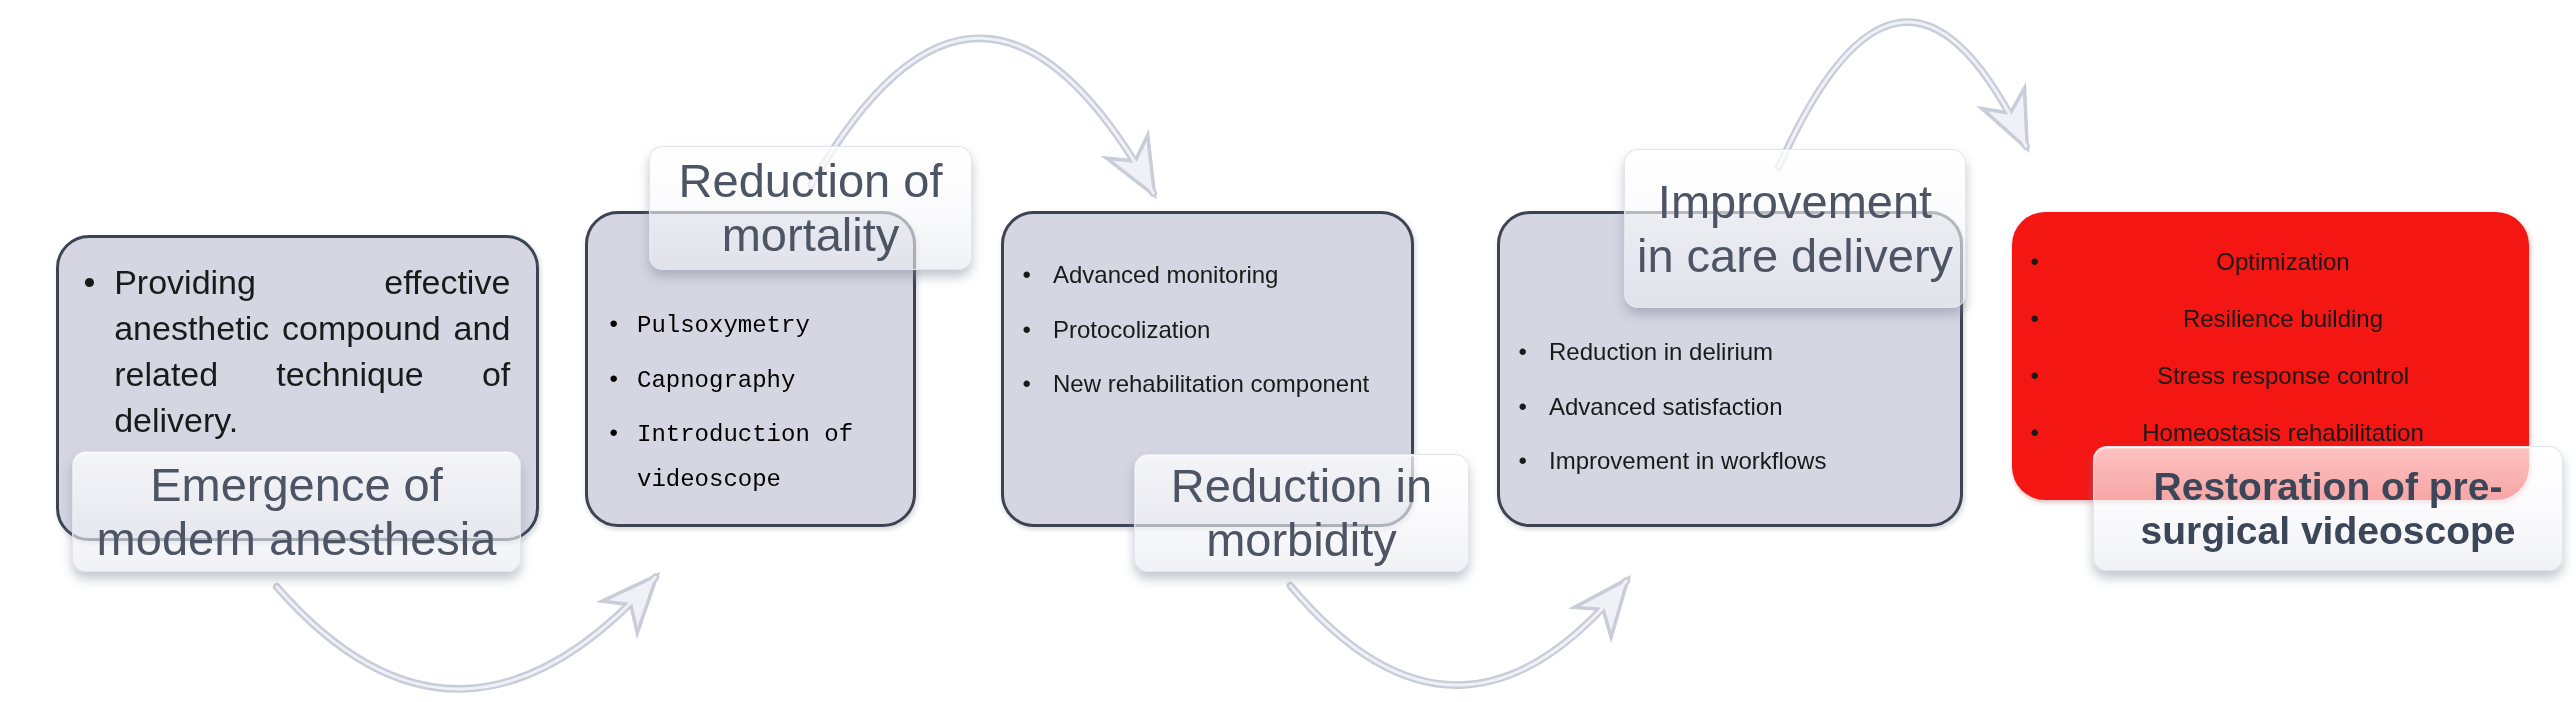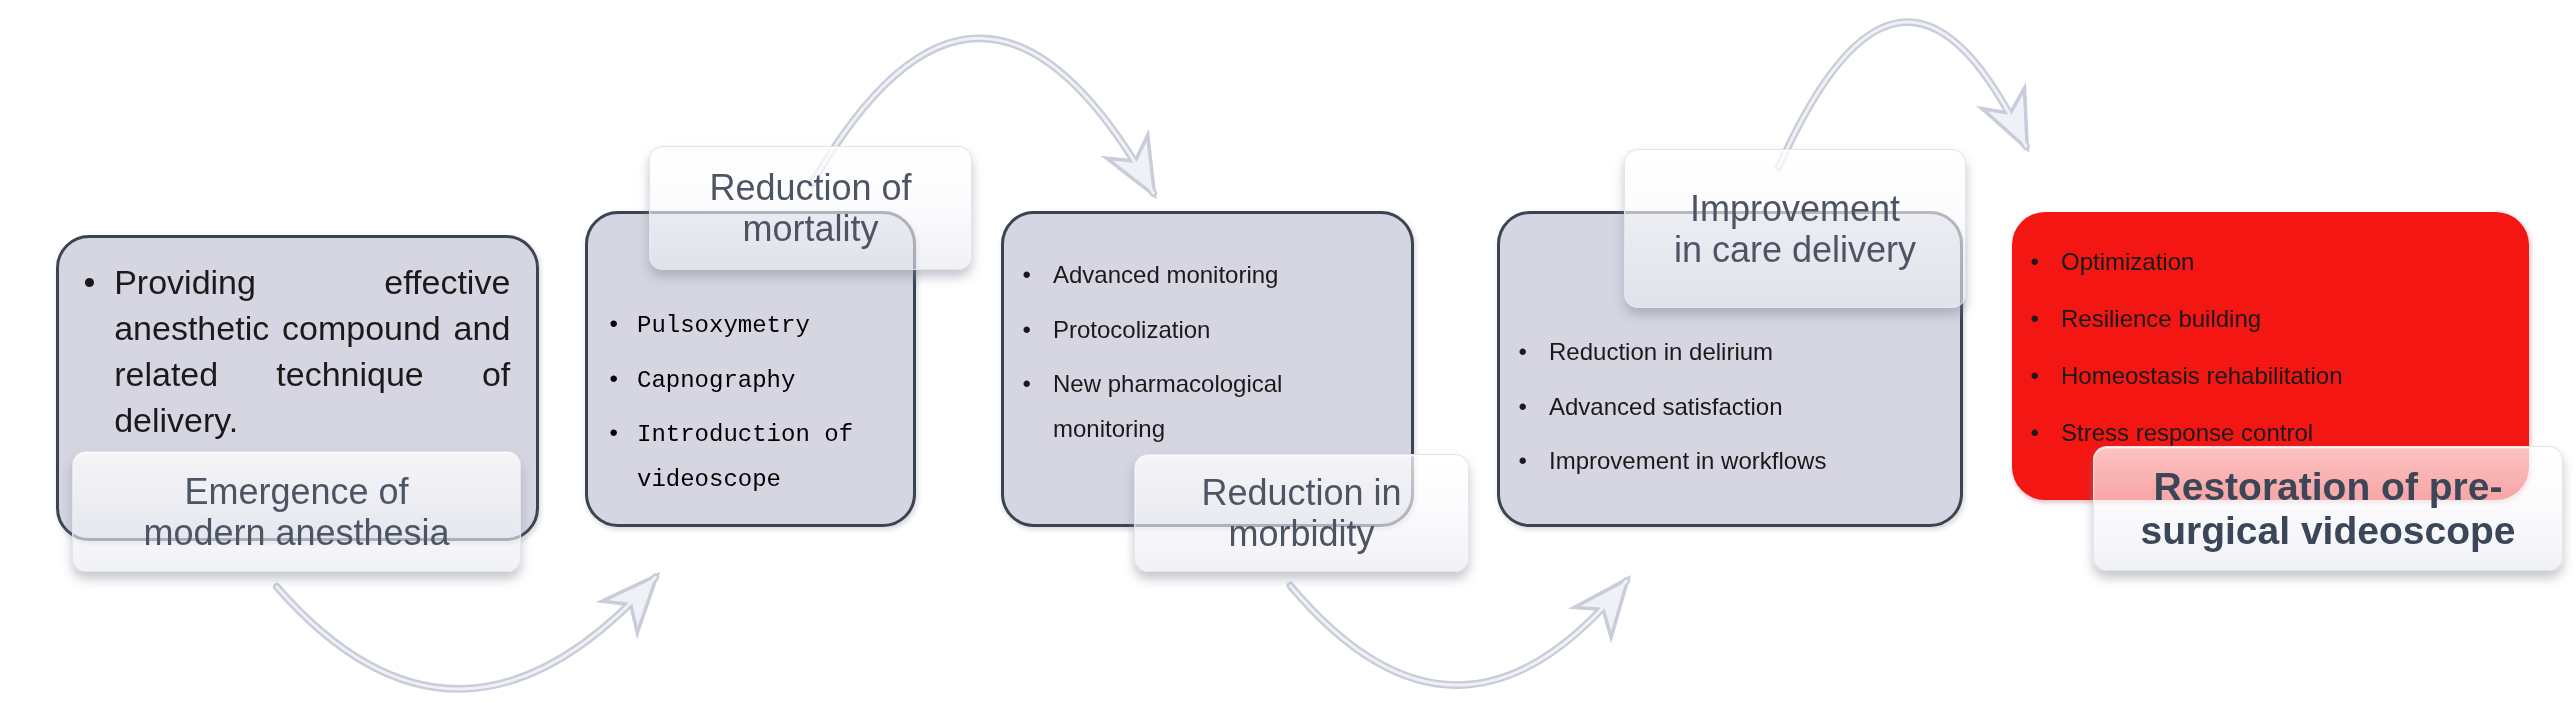--- a/index.html
+++ b/index.html
@@ -37,29 +37,29 @@
   .b1 .bullets{font-size:34px;line-height:46px;}
   .b1 .bullets li{text-align:justify;text-align-last:left;}
   
   .b2{left:585px;top:211px;width:331px;height:316px;padding:89px 18px 0 16px;}
   
   .b3{left:1001px;top:211px;width:413px;height:316px;padding:38px 18px 0 16px;}
   
   .b4{left:1497px;top:211px;width:466px;height:316px;padding:115px 47px 0 16px;}
   
   .b5{left:2012px;top:212px;width:517px;height:288px;padding:27px 24px 0 16px;}
-  .b5 .bullets li{margin-bottom:12px;}
+  .b5 .bullets li{margin-bottom:12px;text-align:center;}
 
   .stage-label{
     position:absolute;z-index:3;
     box-sizing:border-box;
     display:flex;align-items:center;justify-content:center;
     text-align:center;
     white-space:pre-line;
-    font-size:36px;line-height:41px;
+    font-size:47px;line-height:54px;
     border-radius:14px;
     background:linear-gradient(180deg, rgba(255,255,255,0.74) 0%, rgba(249,249,252,0.62) 48%, rgba(233,234,240,0.62) 100%);
     border:1.2px solid rgba(226,228,236,0.95);
     box-shadow:0 7px 10.6px rgba(124,130,148,0.45), inset 0 1.2px 1.2px rgba(255,255,255,0.9);
   }
   .l1{left:72px;top:451px;width:449px;height:121px;}
   .l2{left:649px;top:146px;width:323px;height:124px;}
   .l3{left:1134px;top:454px;width:335px;height:118px;}
   .l4{left:1624px;top:149px;width:342px;height:159px;}
   .l5{left:2093px;top:446px;width:470px;height:125px;font-weight:bold;font-size:39px;line-height:44px;}
@@ -108,21 +108,21 @@
   </section>
   <div class="stage-label l2" style="color: rgb(77, 85, 101);">
     <span>Reduction of
 mortality</span>
   </div>
 
   <section class="stage-box b3" style="background-color: rgb(213, 214, 225); border-color: rgb(60, 68, 84);">
     <ul class="bullets" style="color: rgb(26, 26, 26);">
       <li>Advanced monitoring</li>
       <li>Protocolization</li>
-      <li>New pharmacological monitoring</li>
+      <li>New rehabilitation component</li>
     </ul>
   </section>
   <div class="stage-label l3" style="color: rgb(77, 85, 101);">
     <span>Reduction in
 morbidity</span>
   </div>
 
   <section class="stage-box b4" style="background-color: rgb(213, 214, 225); border-color: rgb(60, 68, 84);">
     <ul class="bullets" style="color: rgb(26, 26, 26);">
       <li>Reduction in delirium</li>
@@ -132,22 +132,22 @@
   </section>
   <div class="stage-label l4" style="color: rgb(77, 85, 101);">
     <span>Improvement
 in care delivery</span>
   </div>
 
   <section class="stage-box b5 final" style="background-color: rgb(243, 22, 19);">
     <ul class="bullets" style="color: rgb(26, 26, 26);">
       <li>Optimization</li>
       <li>Resilience building</li>
+      <li>Stress response control</li>
       <li>Homeostasis rehabilitation</li>
-      <li>Stress response control</li>
     </ul>
   </section>
   <div class="stage-label l5" style="color: rgb(59, 71, 89);">
     <span>Restoration of pre-
 surgical videoscope</span>
   </div>
 
 </div>
 
 

